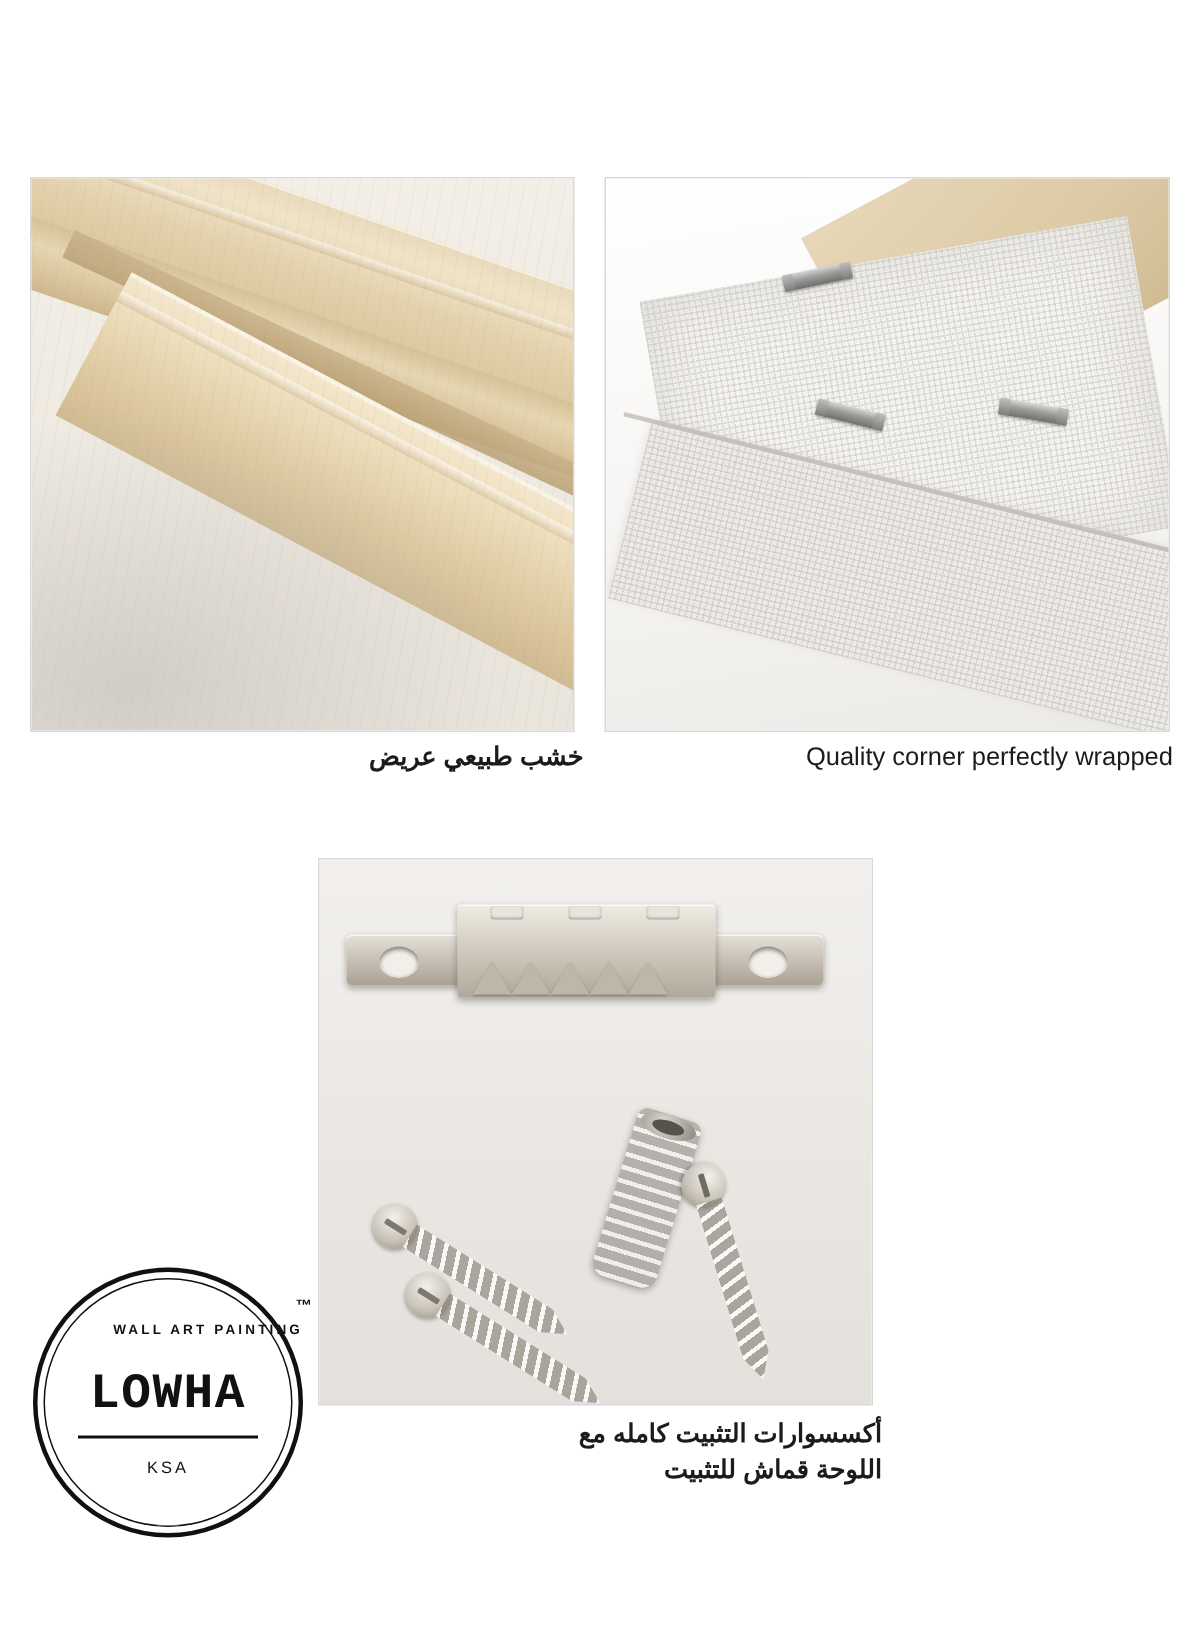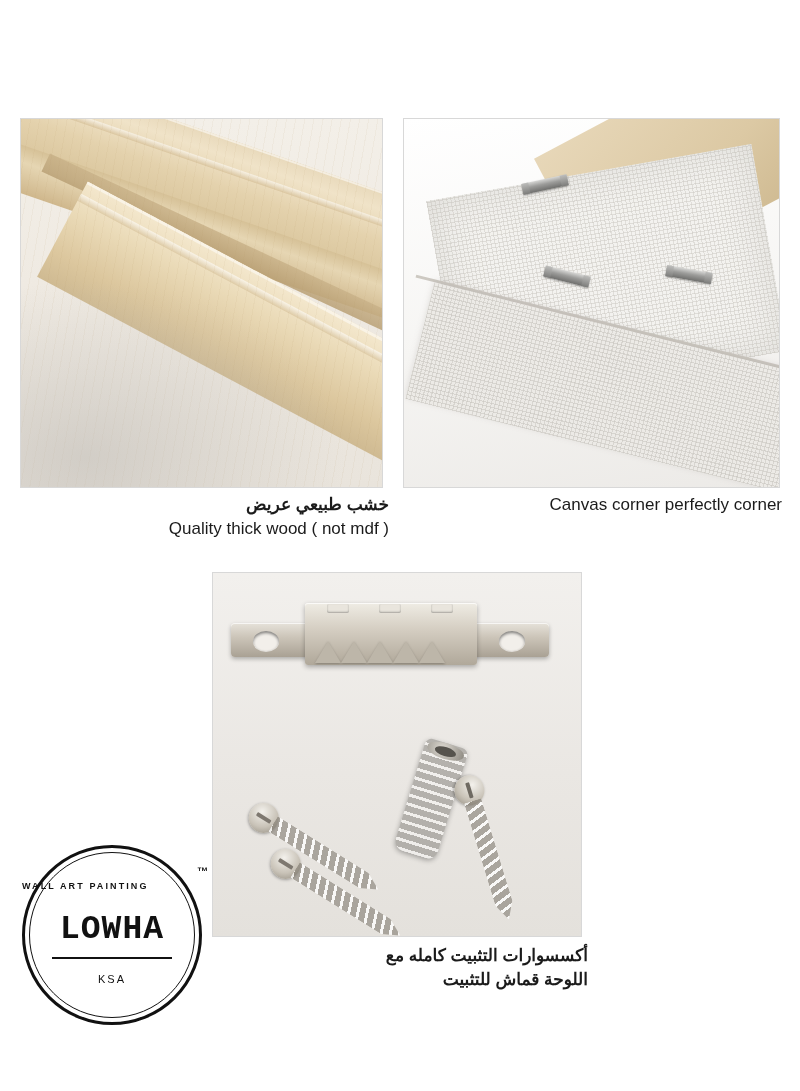--- a/index.html
+++ b/index.html
@@ -381,21 +381,21 @@
     left: 7px; top: 7px; right: 7px; bottom: 7px;
     border: 1px solid #111111;
     border-radius: 50%;
     box-sizing: border-box;
   }
   .logo-tagline {
     position: absolute;
     top: 36px;
     left: 0;
     width: 100%;
-    text-align: left;
+    text-align: right;
     font-size: 9px;
     letter-spacing: 2.1px;
     color: #111111;
     font-weight: 700;
   }
   .logo-name {
     position: absolute;
     top: 66px;
     left: 0;
     width: 100%;
@@ -444,36 +444,35 @@
     <div class="wood-piece wood-rail-a"></div>
     <div class="wood-piece wood-rail-b"></div>
     <div class="wood-piece wood-inner-edge"></div>
     <div class="wood-piece wood-beam"></div>
     <div class="wood-grain"></div>
     <div class="wood-shadow-area"></div>
   </div>
 
   <div class="caption" id="cap-wood">
     <span class="ar">خشب طبيعي عريض</span>
-    <span class="en">Quality thick wood ( not mdf )</span>
   </div>
 
   <div class="panel" id="panel-canvas">
     <div class="canvas-bg"></div>
     <div class="canvas-back-wood"></div>
     <div class="canvas-face"></div>
     <div class="canvas-edge-line"></div>
     <div class="canvas-fold"></div>
     <div class="staple staple-1"></div>
     <div class="staple staple-2"></div>
     <div class="staple staple-3"></div>
   </div>
 
   <div class="caption" id="cap-canvas">
-    <span class="en">Canvas corner perfectly corner</span>
+    <span class="en">Quality corner perfectly wrapped</span>
   </div>
 
   <div class="panel" id="panel-hardware">
     <div class="hw-bg"></div>
 
     <div class="hanger">
       <div class="hanger-plate"></div>
       <div class="hanger-body"></div>
       <div class="tooth" style="left:84px; top:38px;"></div>
       <div class="tooth" style="left:110px; top:38px;"></div>

